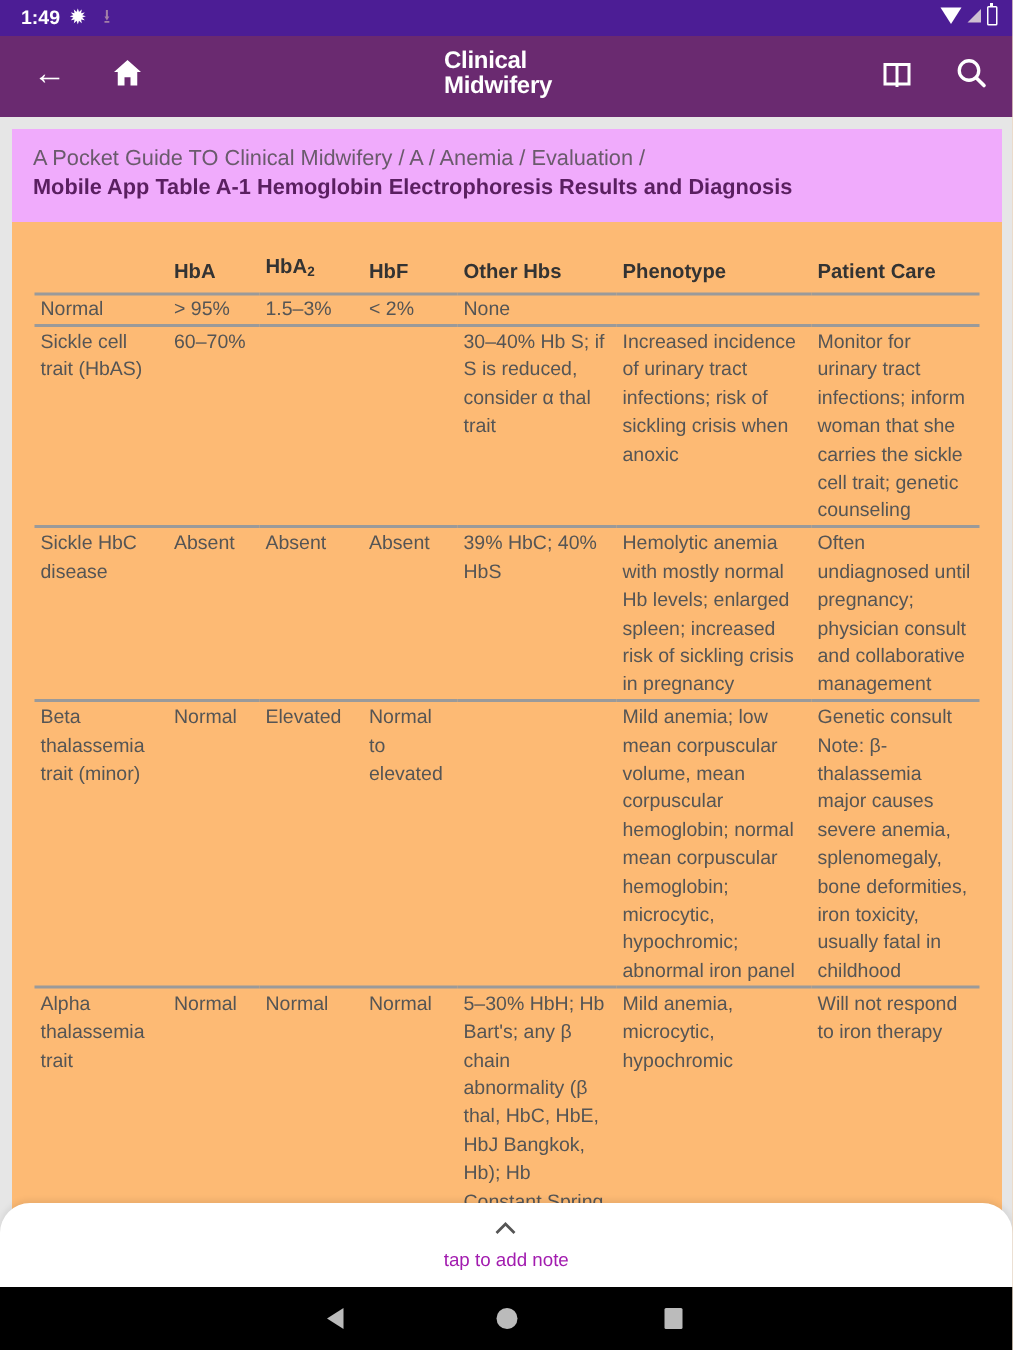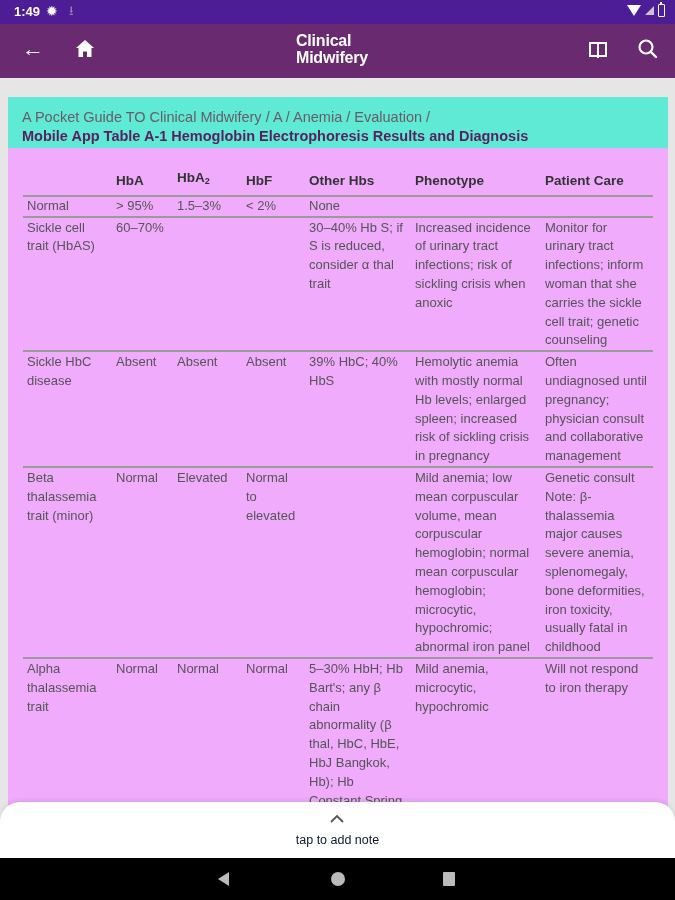--- a/index.html
+++ b/index.html
@@ -16,41 +16,41 @@
   .battery { width: 7px; height: 13px; border: 1.5px solid #fff; border-radius: 1px; position: relative; }
   .battery::before { content: ""; position: absolute; top: -3px; left: 1px; width: 2px; height: 2px; background: #fff; }
 
   .app-bar { position: absolute; left: 0; top: 24px; width: 675px; height: 54px; background: #6a2a70; color: #fff; }
   .back-btn { position: absolute; left: 22px; top: 13px; font-size: 22px; line-height: 24px; }
   .home-btn { position: absolute; left: 74px; top: 13px; width: 22px; height: 24px; }
   .app-title { position: absolute; left: 296px; top: 8px; font-size: 16px; font-weight: bold; line-height: 17px; letter-spacing: -0.2px; }
   .book-btn { position: absolute; left: 587px; top: 15px; width: 22px; height: 22px; }
   .search-btn { position: absolute; left: 636px; top: 13px; width: 24px; height: 24px; }
 
-  .breadcrumb-area { position: absolute; left: 8px; top: 97px; width: 660px; height: 62px; background: #5eead4; padding: 11px 14px; }
+  .breadcrumb-area { position: absolute; left: 8px; top: 86px; width: 660px; height: 62px; background: #f0abfc; padding: 11px 14px; }
   .breadcrumb-path { font-size: 14.5px; color: #6a5a6c; line-height: 19px; }
   .breadcrumb-title { font-size: 14.5px; color: #5a1f60; font-weight: bold; line-height: 19px; }
 
-  .content { position: absolute; left: 8px; top: 148px; width: 660px; height: 720px; background: #f0abfc; overflow: hidden; }
+  .content { position: absolute; left: 8px; top: 148px; width: 660px; height: 720px; background: #fdba74; overflow: hidden; }
   table.hb-table { position: absolute; left: 15px; top: 18px; width: 630px; border-collapse: collapse; font-size: 13px; color: #555; line-height: 18.8px; }
   .hb-table th { font-weight: bold; color: #333; text-align: left; padding: 3px 4px 4px 4px; font-size: 13.5px; border-bottom: 2px solid #9a9a9a; vertical-align: bottom; }
   .hb-table td { vertical-align: top; padding: 1px 4px 0 4px; border-bottom: 2px solid #9a9a9a; }
   .hb-table tr.row-normal td { padding-top: 0; padding-bottom: 0; }
   .col-cond { width: 89px; }
   .col-hba { width: 61px; }
   .col-hba2 { width: 69px; }
   .col-hbf { width: 63px; }
   .col-other { width: 106px; }
   .col-pheno { width: 130px; }
   .col-care { width: 112px; }
   sub { font-size: 9px; vertical-align: -2px; }
 
   .note-sheet { position: absolute; left: 0; top: 802px; width: 675px; height: 56px; background: #fff; border-radius: 20px 20px 0 0; box-shadow: 0 -2px 4px rgba(0,0,0,0.08); }
   .note-chevron { position: absolute; left: 330px; top: 10px; width: 14px; height: 14px; }
-  .note-label { position: absolute; left: 0; width: 675px; top: 31px; text-align: center; font-size: 12.5px; color: #0f172a; }
+  .note-label { position: absolute; left: 0; width: 675px; top: 31px; text-align: center; font-size: 12.5px; color: #a21caf; }
 
   .nav-bar { position: absolute; left: 0; top: 858px; width: 675px; height: 42px; background: #000; }
   .nav-back { position: absolute; left: 218px; top: 14px; width: 0; height: 0; border-top: 7px solid transparent; border-bottom: 7px solid transparent; border-right: 11px solid #bbb; }
   .nav-home { position: absolute; left: 331px; top: 14px; width: 14px; height: 14px; border-radius: 50%; background: #bbb; }
   .nav-recent { position: absolute; left: 443px; top: 14px; width: 12px; height: 14px; background: #bbb; border-radius: 1px; }
 </style>
 </head>
 <body>
 
 <div class="status-bar">

